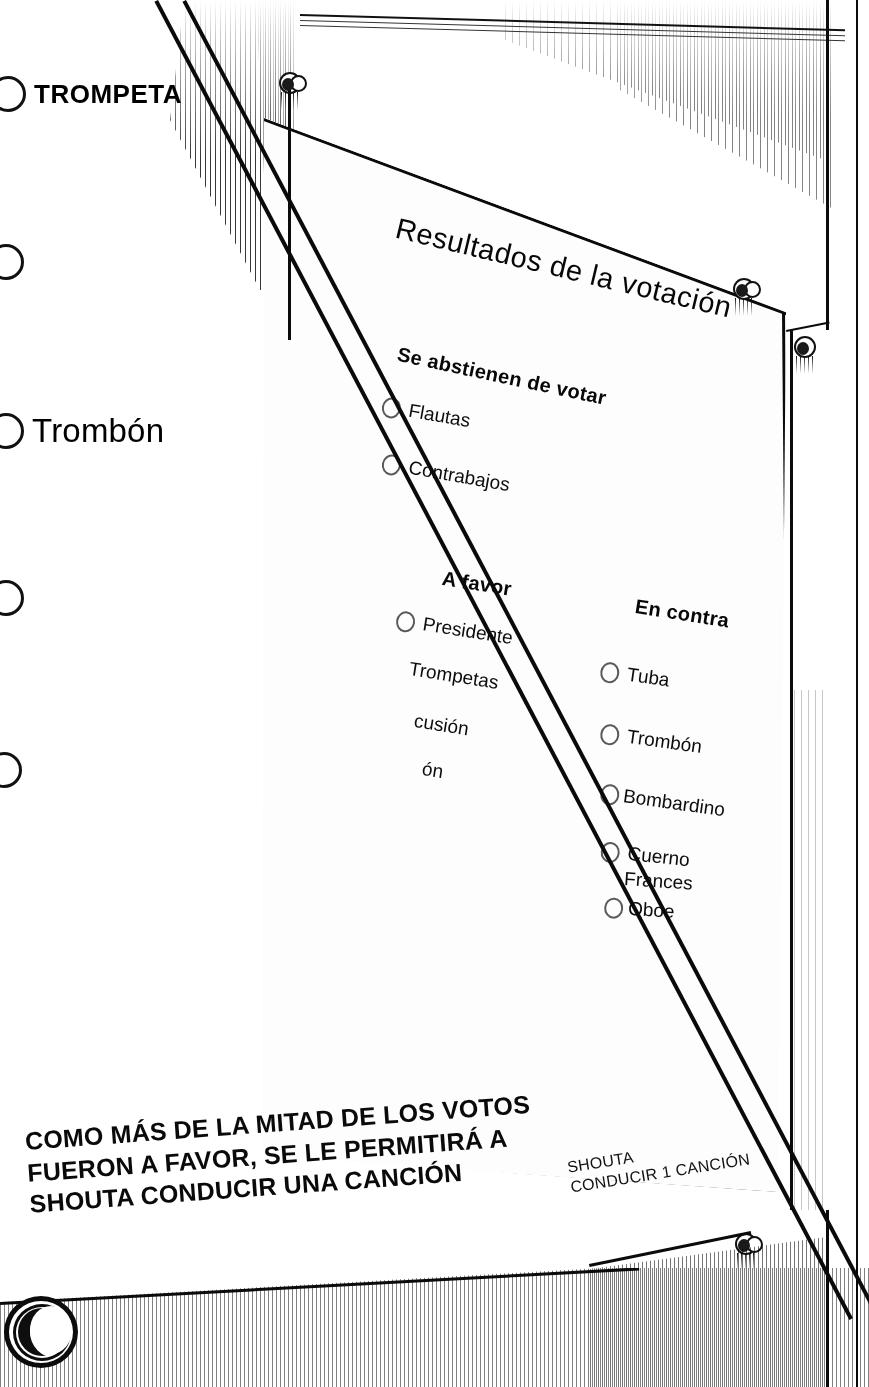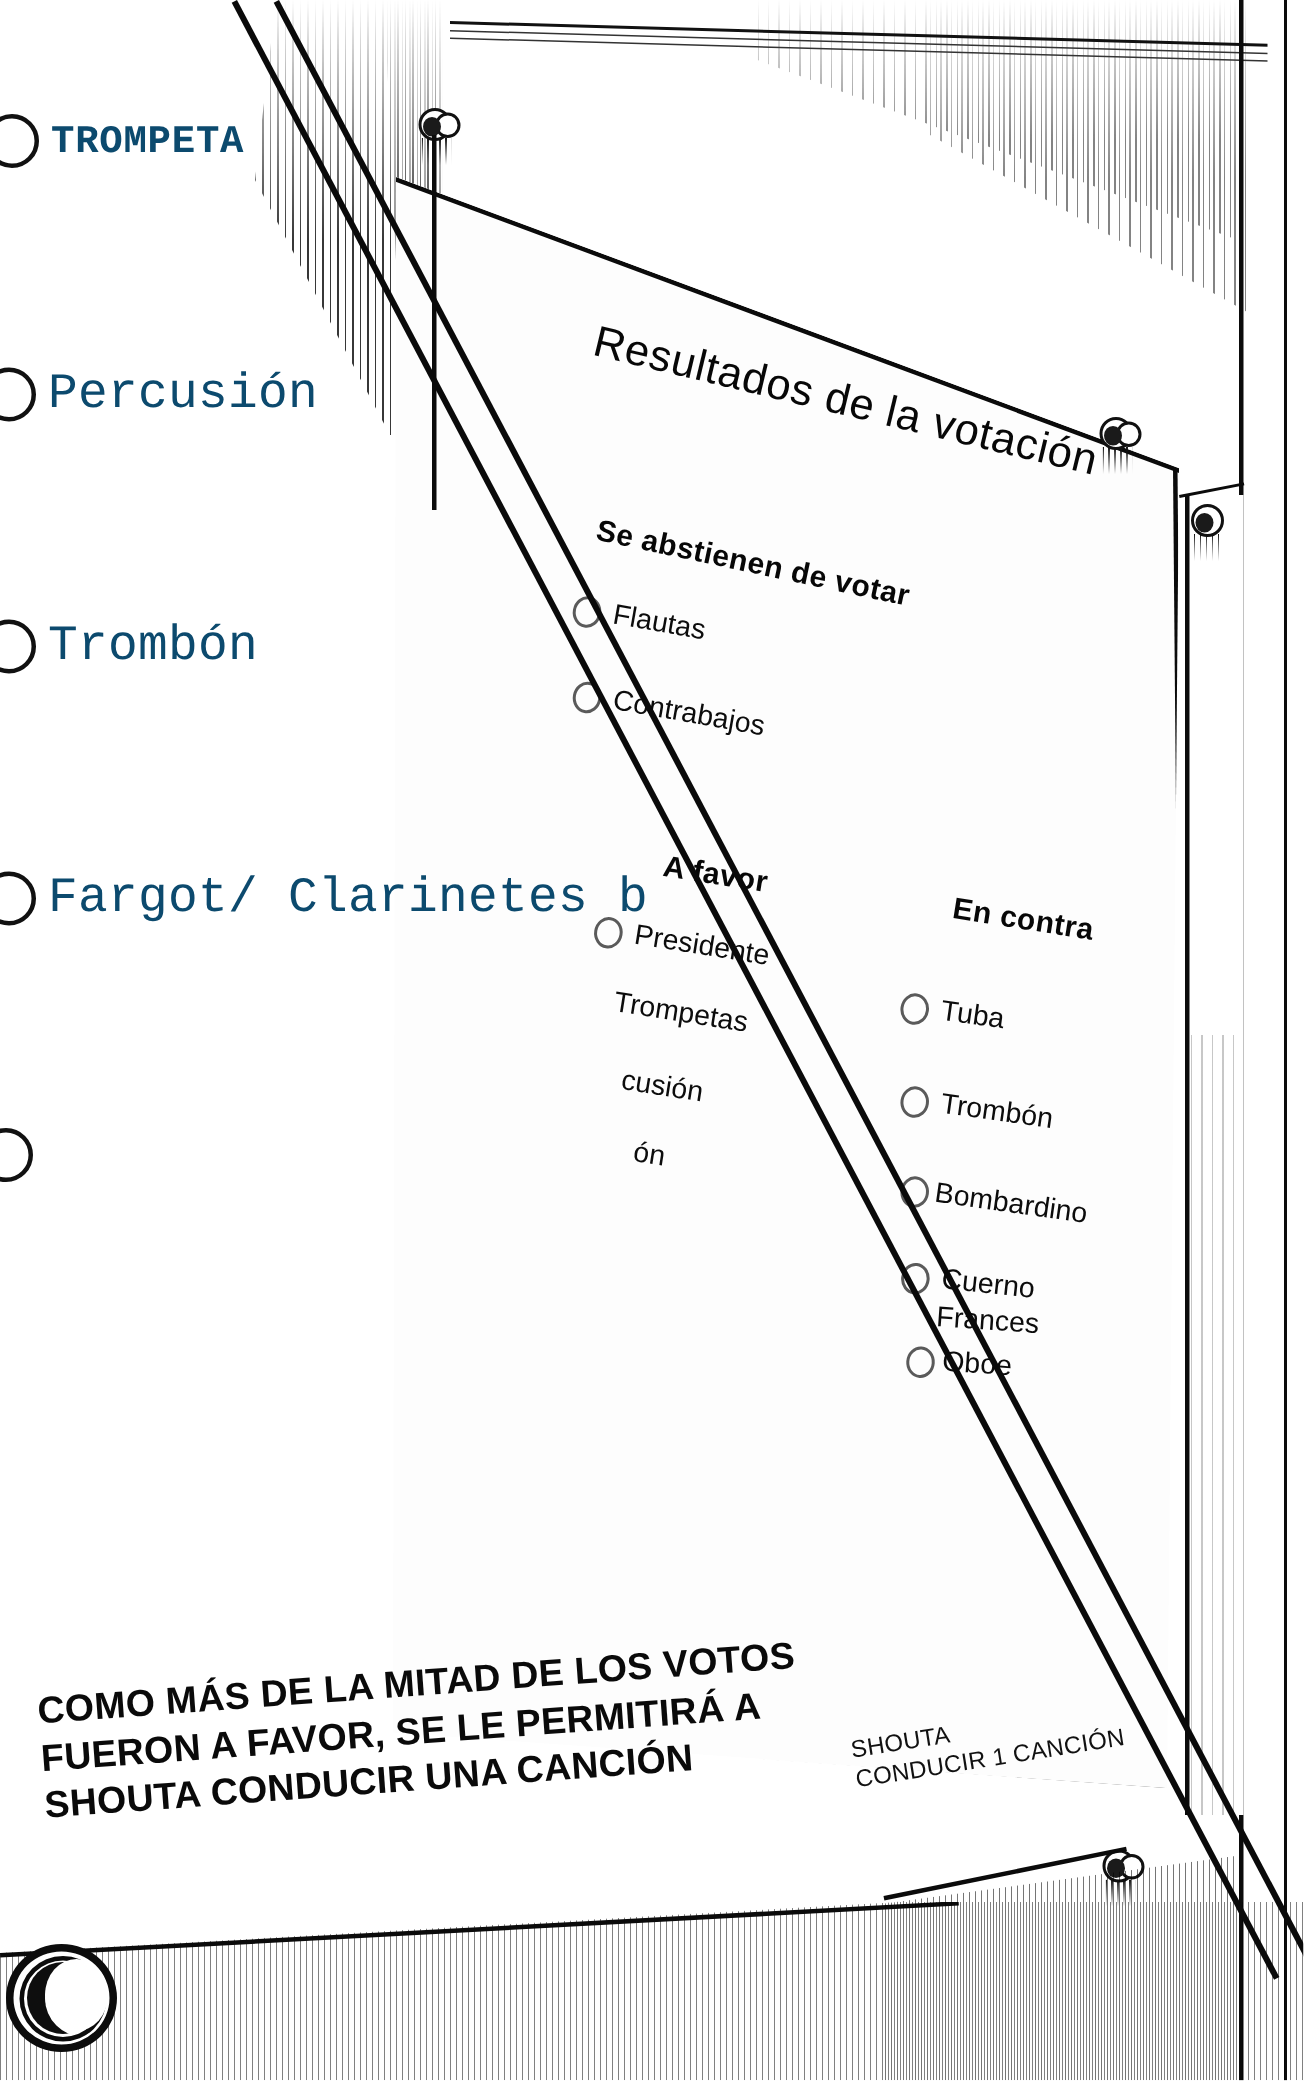--- a/index.html
+++ b/index.html
@@ -61,23 +61,22 @@
   }
   .fg-circle {
     width: 36px; height: 36px;
     border: 3px solid #111;
     border-radius: 50%;
     box-sizing: border-box;
     flex: 0 0 auto;
   }
   .fg-label {
     font-size: 33px;
-    color: #0c4a6e;
+    color: #000000;
     letter-spacing: 0.2px;
-    font-family: Liberation Mono, monospace;
   }
   .fg-label.small { font-size: 26px; font-weight: bold; letter-spacing: 0.5px; }
 
   
   #poster {
     position: absolute;
     left: 258px;
     top: 40px;
     width: 545px;
     height: 1215px;
@@ -378,31 +377,29 @@
   <div class="split-line" style="left:158px; top:0px; width:1490px; height:4px; transform:rotate(62.2deg);"></div>
   <div class="split-line" style="left:186px; top:0px; width:1490px; height:4px; transform:rotate(62.2deg);"></div>
 
   <div class="fg-list-item" style="left:-10px; top:76px;">
     <span class="fg-circle"></span>
     <span class="fg-label small">TROMPETA</span>
   </div>
 
   <div class="fg-list-item" style="left:-12px; top:244px;">
     <span class="fg-circle"></span>
-    <span class="fg-label">Percusión</span>
   </div>
 
   <div class="fg-list-item" style="left:-12px; top:412px;">
     <span class="fg-circle"></span>
     <span class="fg-label">Trombón</span>
   </div>
 
   <div class="fg-list-item" style="left:-12px; top:580px;">
     <span class="fg-circle"></span>
-    <span class="fg-label">Fargot/ Clarinetes b</span>
   </div>
 
   <div class="fg-list-item" style="left:-14px; top:752px;">
     <span class="fg-circle"></span>
   </div>
 
   <div id="caption">
     <div>COMO MÁS DE LA MITAD DE LOS VOTOS</div>
     <div>FUERON A FAVOR, SE LE PERMITIRÁ A</div>
     <div>SHOUTA CONDUCIR UNA CANCIÓN</div>

